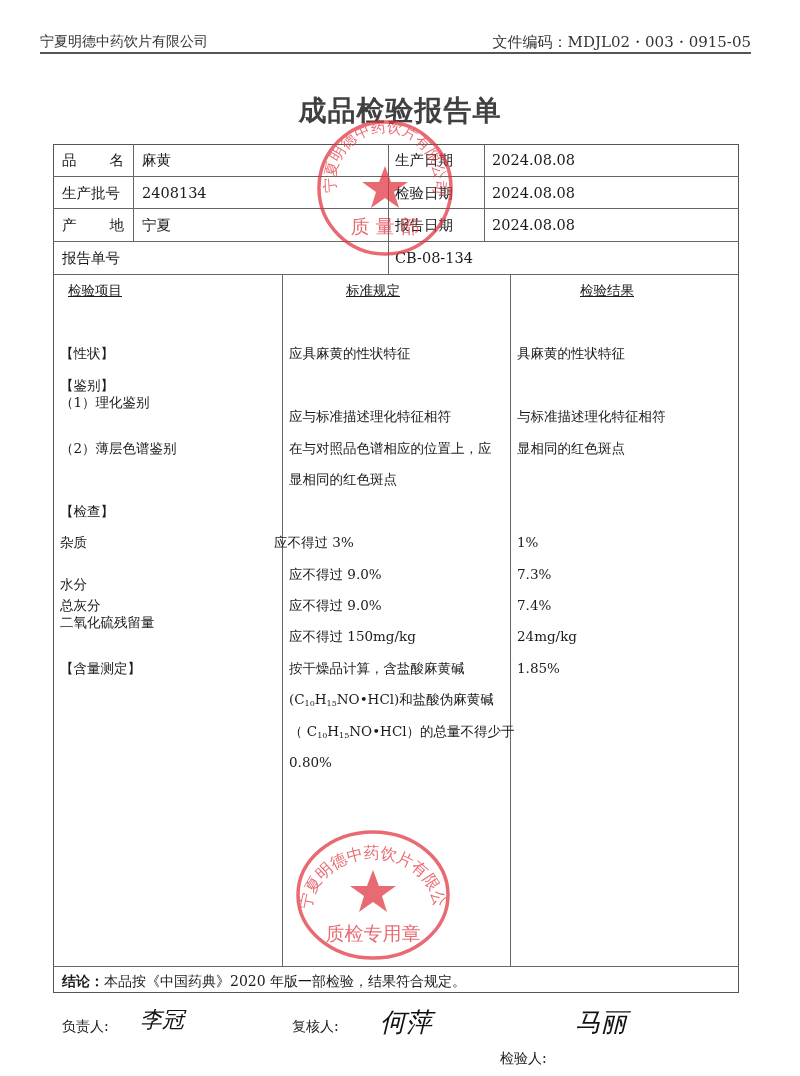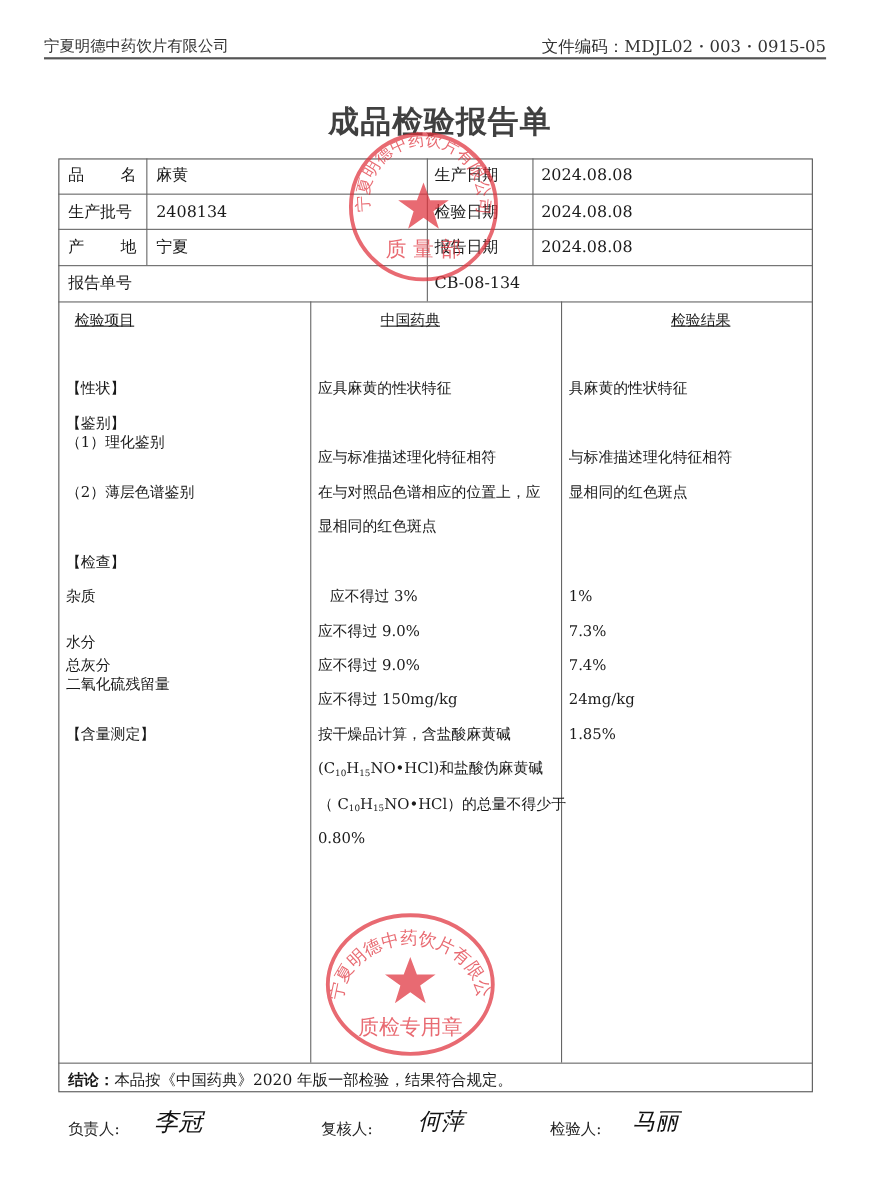--- a/index.html
+++ b/index.html
@@ -20,21 +20,21 @@
   .spaced { display: flex; justify-content: space-between; width: 62px; }
 
   .colhead { position: absolute; font-size: 13.5px; text-decoration: underline; }
   .row-text { position: absolute; font-size: 13.5px; line-height: 18px; white-space: nowrap; }
   sub { font-size: 8px; vertical-align: -2px; }
 
   .conclusion { position: absolute; left: 62px; top: 973px; font-size: 14px; }
   .conclusion b { font-weight: bold; }
 
   .sign-label { position: absolute; top: 1018px; font-size: 14px; color: #222; }
-  .signature { position: absolute; top: 1005px; font-size: 21px; color: #111;
+  .signature { position: absolute; top: 1005px; font-size: 26px; color: #111;
                font-family: "DejaVu Serif", serif; font-style: italic; }
 
   .seal { position: absolute; pointer-events: none; opacity: 0.72; }
 </style>
 </head>
 <body>
 
 <div class="header-left">宁夏明德中药饮片有限公司</div>
 <div class="header-right"><span>文件编码：</span><span>MDJL02・003・0915-05</span></div>
 <div class="header-rule"></div>
@@ -72,22 +72,22 @@
 <div class="cell" style="left:395px;top:249px;">CB-08-134</div>
 
 <div class="cell" style="left:395px;top:151px;">生产日期</div>
 <div class="cell" style="left:492px;top:151px;">2024.08.08</div>
 <div class="cell" style="left:395px;top:184px;">检验日期</div>
 <div class="cell" style="left:492px;top:184px;">2024.08.08</div>
 <div class="cell" style="left:395px;top:216px;">报告日期</div>
 <div class="cell" style="left:492px;top:216px;">2024.08.08</div>
 
 <div class="colhead" style="left:68px;top:282px;">检验项目</div>
-<div class="colhead" style="left:346px;top:282px;">中国药典</div>
-<div class="colhead" style="left:580px;top:282px;margin-left:30px;">检验结果</div>
+<div class="colhead" style="left:346px;top:282px;">标准规定</div>
+<div class="colhead" style="left:580px;top:282px;">检验结果</div>
 
 <div>
   <div class="row-text" style="left:60px;top:344px;">【性状】</div>
   <div class="row-text" style="left:289px;top:344px;">应具麻黄的性状特征</div>
   <div class="row-text" style="left:517px;top:344px;">具麻黄的性状特征</div>
 </div>
 <div>
   <div class="row-text" style="left:60px;top:376px;">【鉴别】</div>
 </div>
 <div>
@@ -101,21 +101,21 @@
   <div class="row-text" style="left:517px;top:439px;">显相同的红色斑点</div>
 </div>
 <div>
   <div class="row-text" style="left:289px;top:470px;">显相同的红色斑点</div>
 </div>
 <div>
   <div class="row-text" style="left:60px;top:502px;">【检查】</div>
 </div>
 <div>
   <div class="row-text" style="left:60px;top:533px;">杂质</div>
-  <div class="row-text" style="left:300px;top:533px;">应不得过 3%</div>
+  <div class="row-text" style="left:274px;top:533px;">应不得过 3%</div>
   <div class="row-text" style="left:517px;top:533px;">1%</div>
 </div>
 <div>
   <div class="row-text" style="left:60px;top:550px;margin-top:25px;">水分</div>
   <div class="row-text" style="left:289px;top:565px;">应不得过 9.0%</div>
   <div class="row-text" style="left:517px;top:565px;">7.3%</div>
 </div>
 <div>
   <div class="row-text" style="left:60px;top:596px;">总灰分</div>
   <div class="row-text" style="left:289px;top:596px;">应不得过 9.0%</div>
@@ -134,21 +134,21 @@
 <div class="row-text" style="left:289px;top:690px;"><span>(C</span><sub>10</sub><span>H</span><sub>15</sub><span>NO•HCl)和盐酸伪麻黄碱</span></div>
 <div class="row-text" style="left:289px;top:722px;"><span>（ C</span><sub>10</sub><span>H</span><sub>15</sub><span>NO•HCl）的总量不得少于</span></div>
 <div class="row-text" style="left:289px;top:753px;">0.80%</div>
 
 <div class="conclusion"><b>结论：</b><span>本品按《中国药典》2020 年版一部检验，结果符合规定。</span></div>
 
 <div class="sign-label" style="left:62px;">负责人:</div>
 <div class="signature" style="left:140px;font-size:22px;">李冠</div>
 <div class="sign-label" style="left:292px;">复核人:</div>
 <div class="signature" style="left:380px;">何萍</div>
-<div class="sign-label" style="left:500px;">检验人:</div>
+<div class="sign-label" style="left:500px;margin-top:32px;">检验人:</div>
 <div class="signature" style="left:575px;">马丽</div>
 
 <svg class="seal" style="left:315px;top:118px;" width="140" height="140" viewBox="0 0 140 140">
   <defs>
     <path id="arcTop" d="M 22 78 A 50 50 0 1 1 118 78"></path>
   </defs>
   <circle cx="70" cy="70" r="66" fill="none" stroke="#e0323c" stroke-width="3.5"></circle>
   <text font-size="15" fill="#e0323c" font-family="DejaVu Sans, sans-serif">
     <textPath href="#arcTop" startOffset="2%">宁夏明德中药饮片有限公司</textPath>
   </text>

